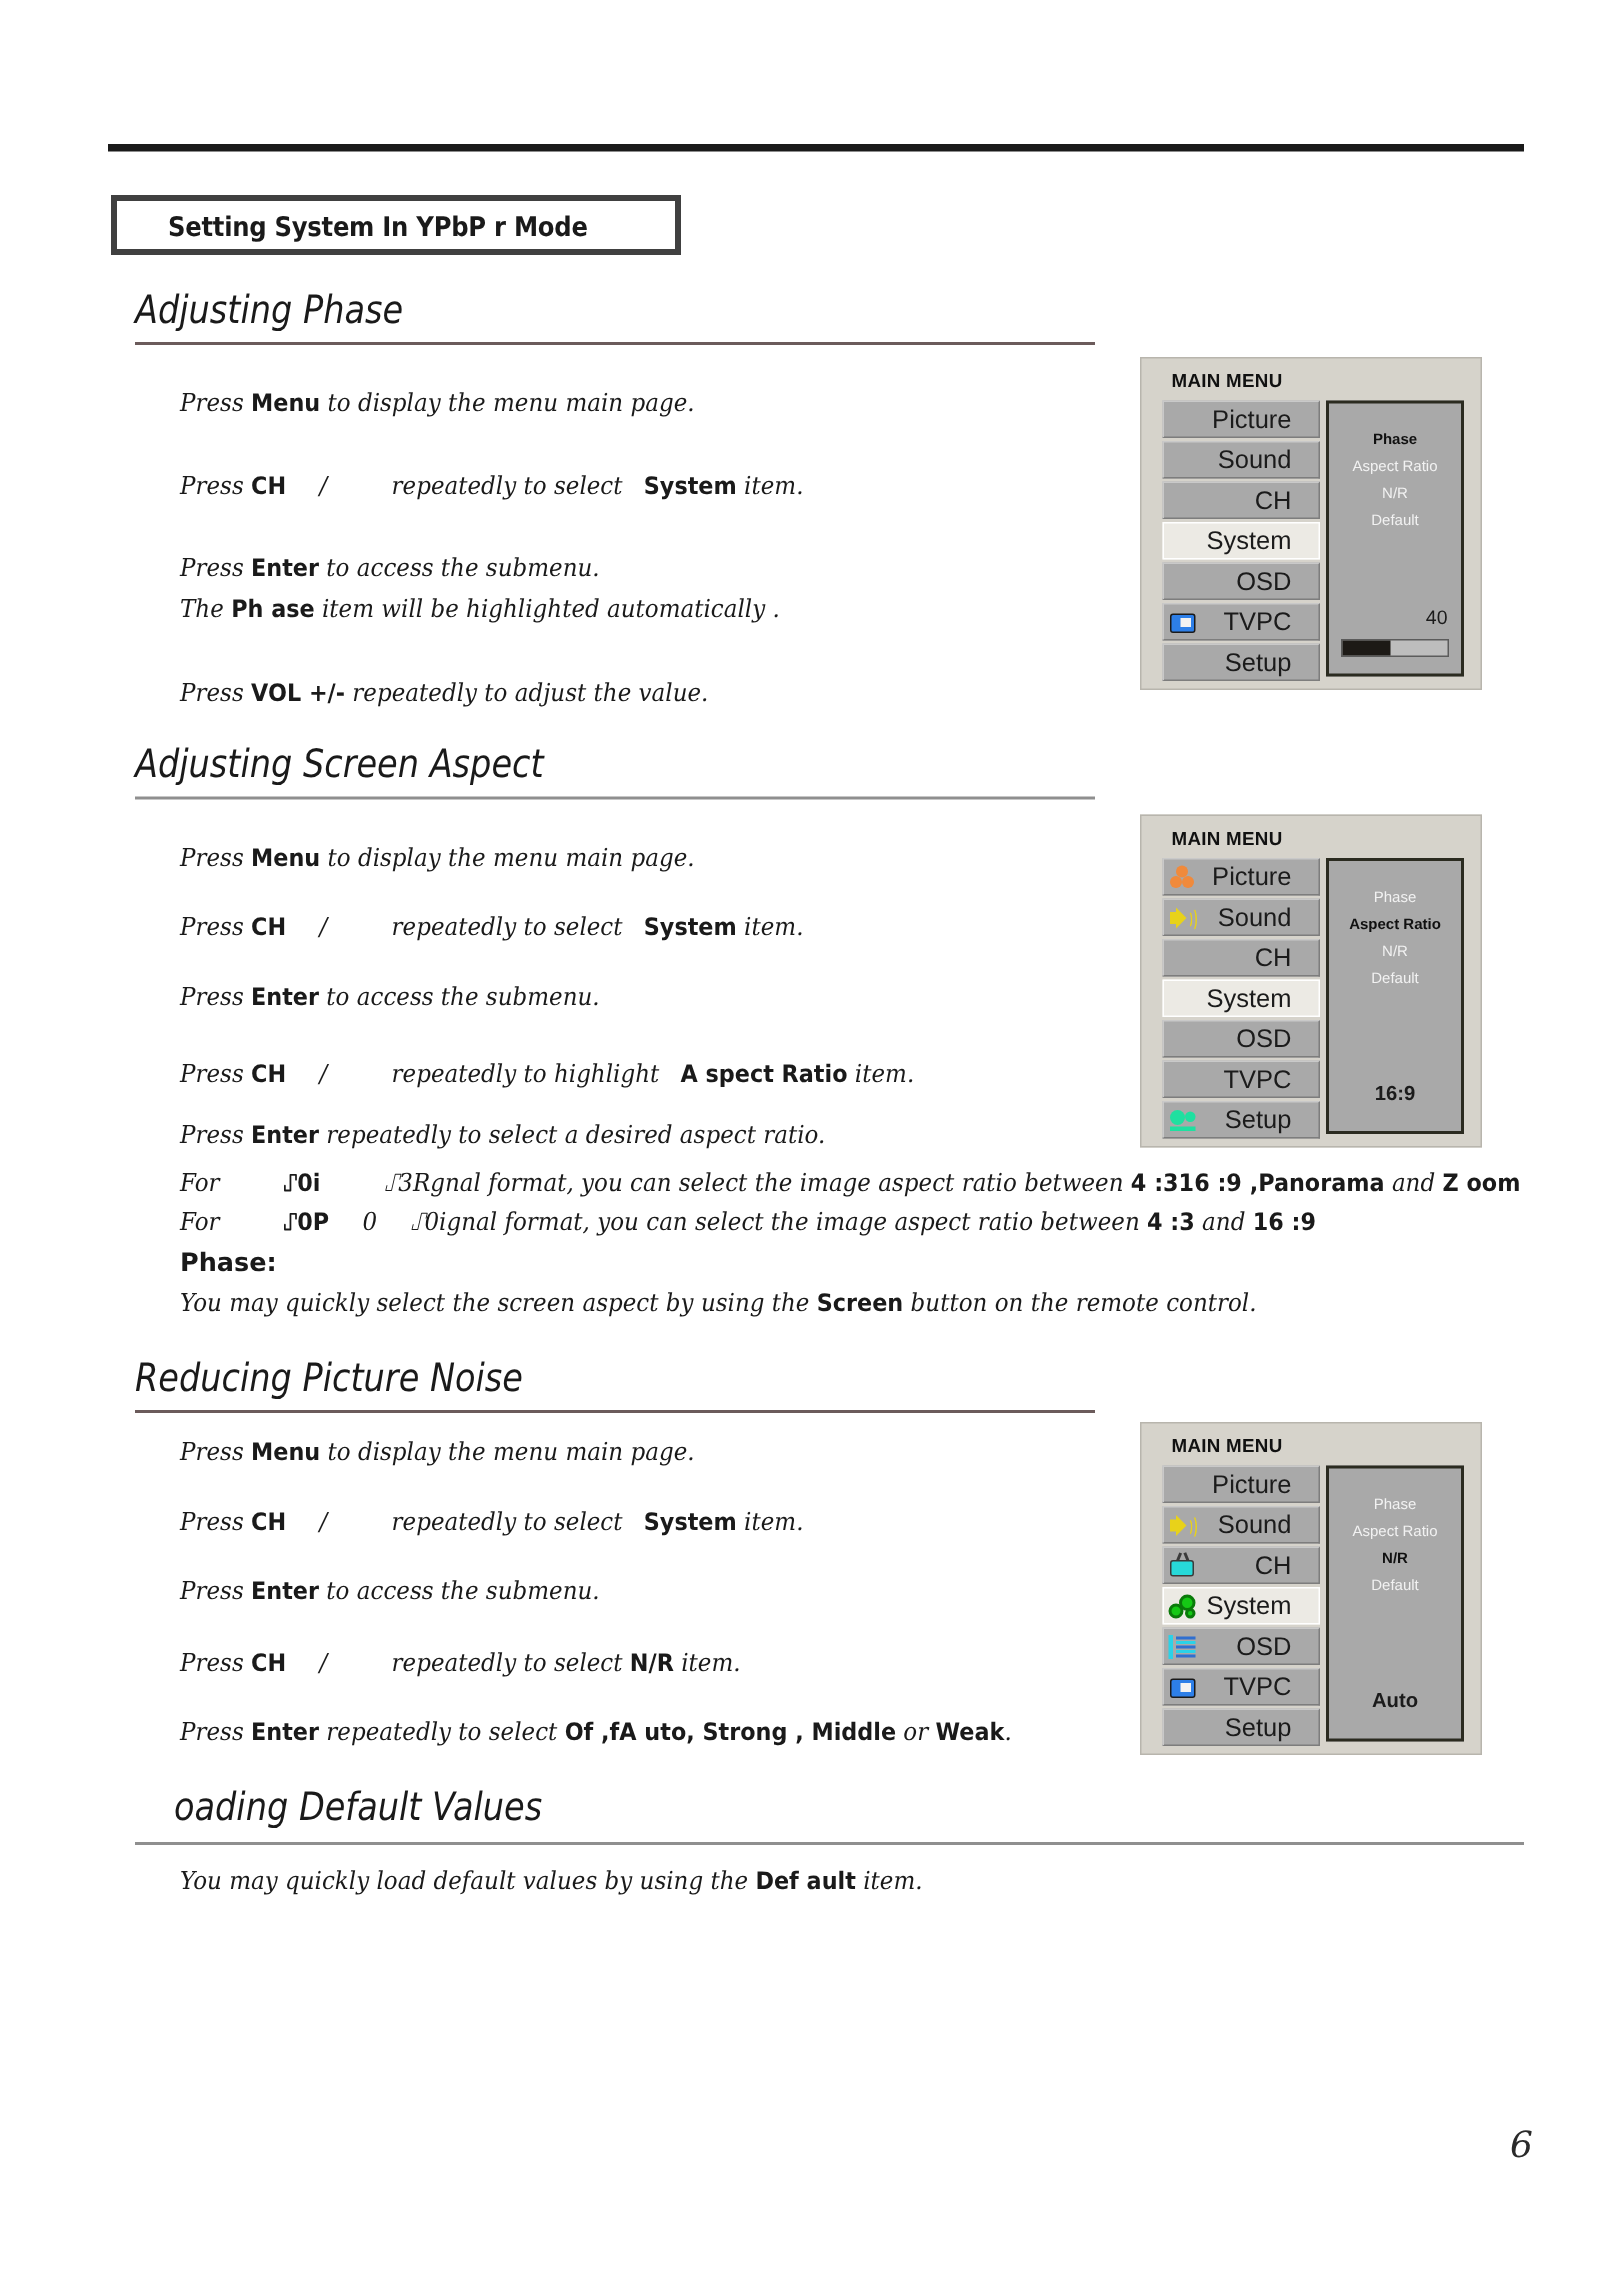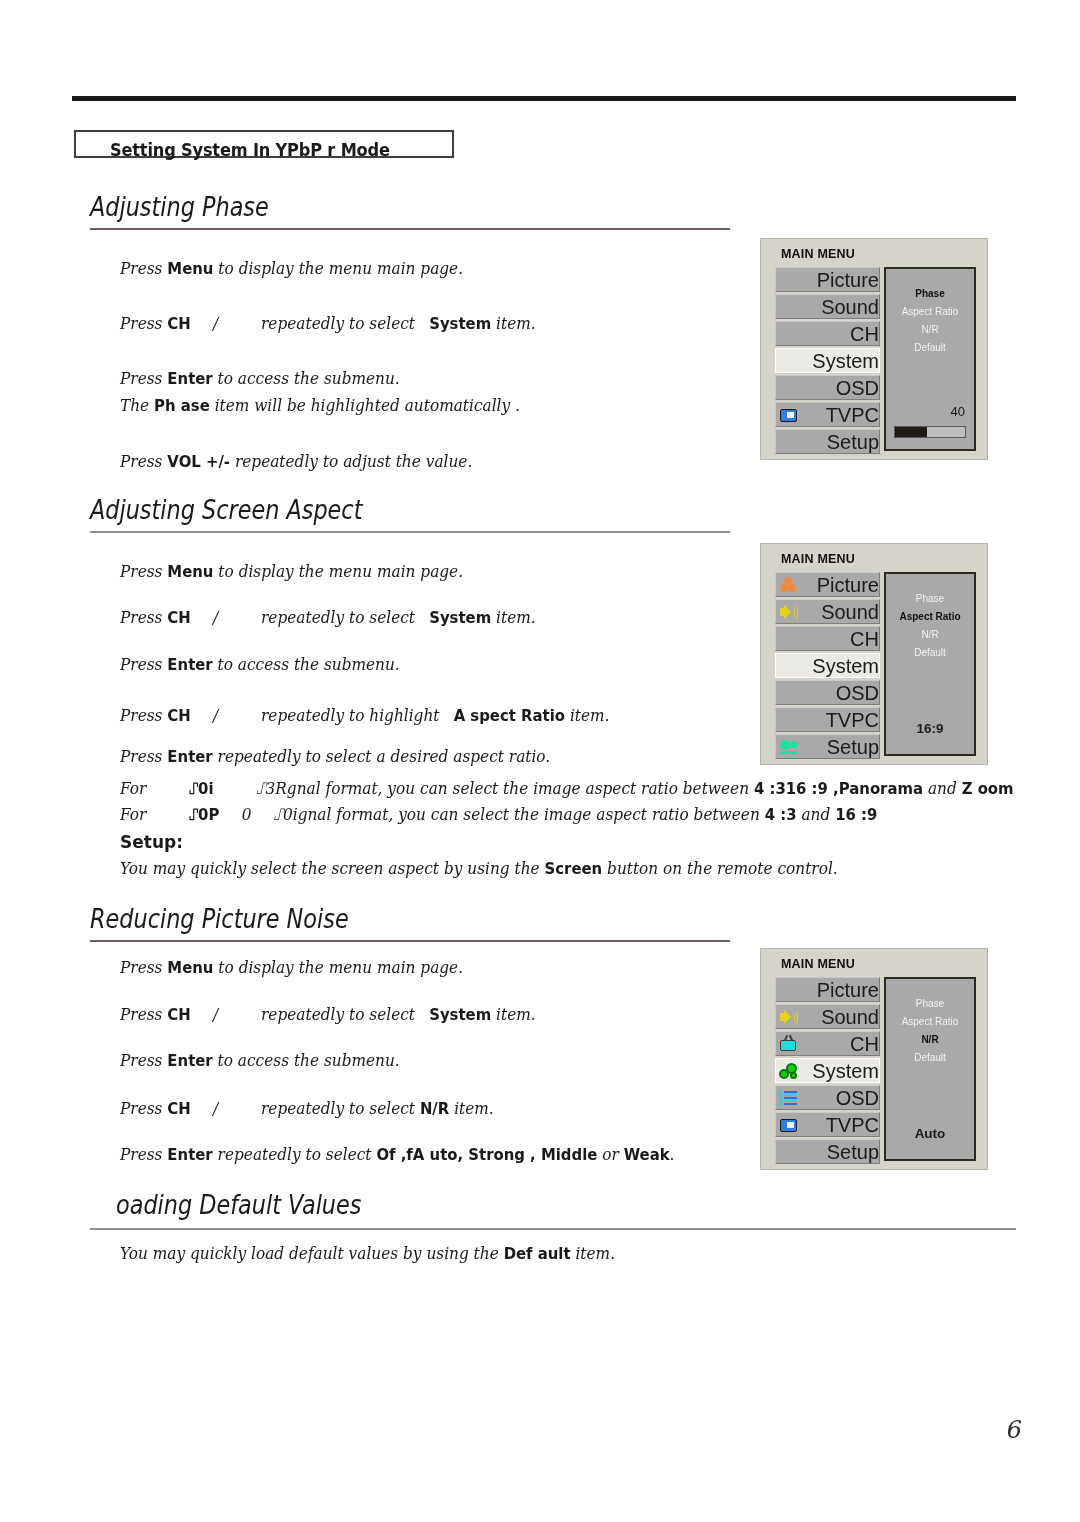--- a/index.html
+++ b/index.html
@@ -63,22 +63,22 @@
     height: 5px;
     background: #1a1a1a;
   }
 
   
   .boxed-title {
     position: absolute;
     left: 74px;
     top: 130px;
     width: 380px;
-    height: 28px;
-    border: 2px solid #404040;
+    height: 40px;
+    border: 4px solid #404040;
     box-sizing: border-box;
   }
   .boxed-title span {
     position: absolute;
     left: 34px;
     top: 7px;
     font-family: "DejaVu Sans", sans-serif;
     font-weight: bold;
     font-size: 18px;
     letter-spacing: -0.2px;
@@ -182,23 +182,23 @@
     display: flex;
     align-items: center;
     justify-content: flex-end;
   }
   .osd-btn.selected {
     background: #eceae4;
     border: 1px solid #ffffff;
   }
   .osd-btn .lbl {
     font-family: "Liberation Sans", sans-serif;
-    font-size: 20px;
+    font-size: 17px;
     color: #1b1b1b;
-    padding-right: 0;
+    padding-right: 18px;
     line-height: 1;
   }
   .osd-btn .ico {
     position: absolute;
     left: 3px;
     top: 3px;
     width: 19px;
     height: 18px;
   }
 
@@ -354,21 +354,21 @@
     <span>Press </span><b>Enter</b><span> repeatedly to select a desired aspect ratio.</span>
   </div>
 
   <div class="line" style="left:120px; top:779px;">
     <span>For</span><span class="sp3"></span><b>⑀0i</b><span class="sp3"></span><span>⑀3Rgnal format, you can select the image aspect ratio between </span><b>4 :3</b><b>16 :9 ,</b><b>Panorama</b><span> and </span><b>Z oom</b>
   </div>
   <div class="line" style="left:120px; top:805px;">
     <span>For</span><span class="sp3"></span><b>⑀0P</b><span class="sp2"></span><span>0</span><span class="sp2"></span><span>⑀0ignal format, you can select the image aspect ratio between </span><b>4 :3</b><span> and </span><b>16 :9</b>
   </div>
 
-  <div class="note-label" style="left:120px; top:832px;">Setup:</div>
+  <div class="note-label" style="left:120px; top:832px;">Phase:</div>
   <div class="line" style="left:120px; top:859px;">
     <span>You may quickly select the screen aspect by using the </span><b>Screen</b><span> button on the remote  control.</span>
   </div>
 
   <div class="section-h" style="left:90px; top:904px;">Reducing Picture Noise</div>
   <div class="section-rule" style="left:90px; top:940px; width:640px;"></div>
 
   <div class="line" style="left:120px; top:958px;">
     <span>Press </span><b>Menu</b><span> to display the menu main page.</span>
   </div>

